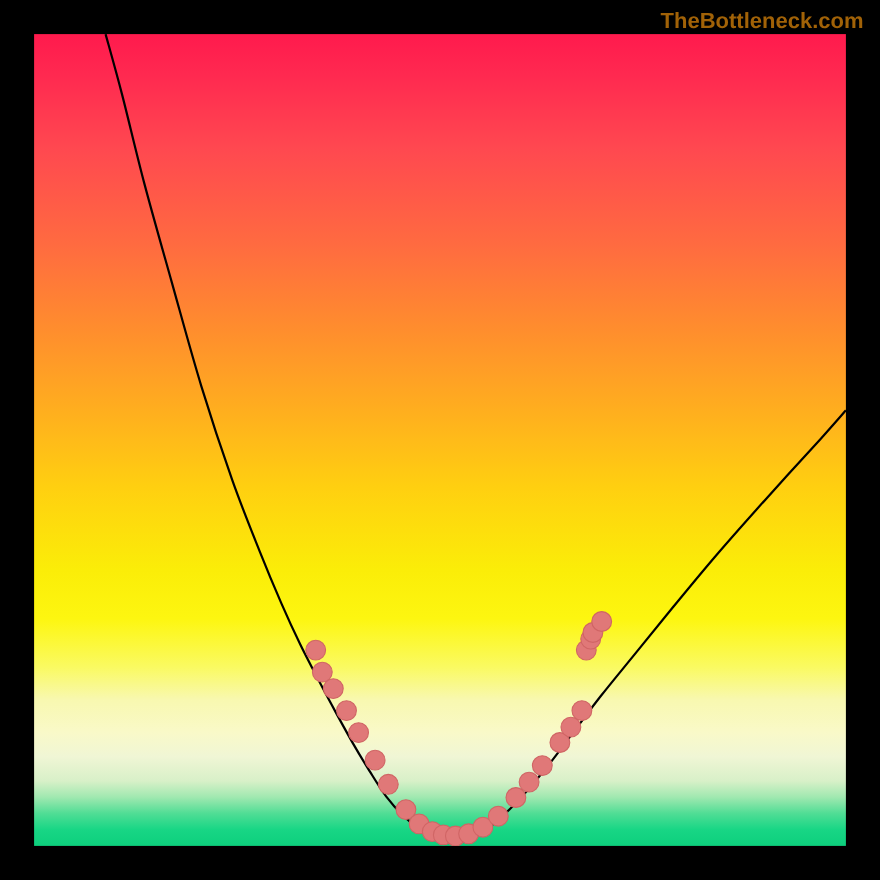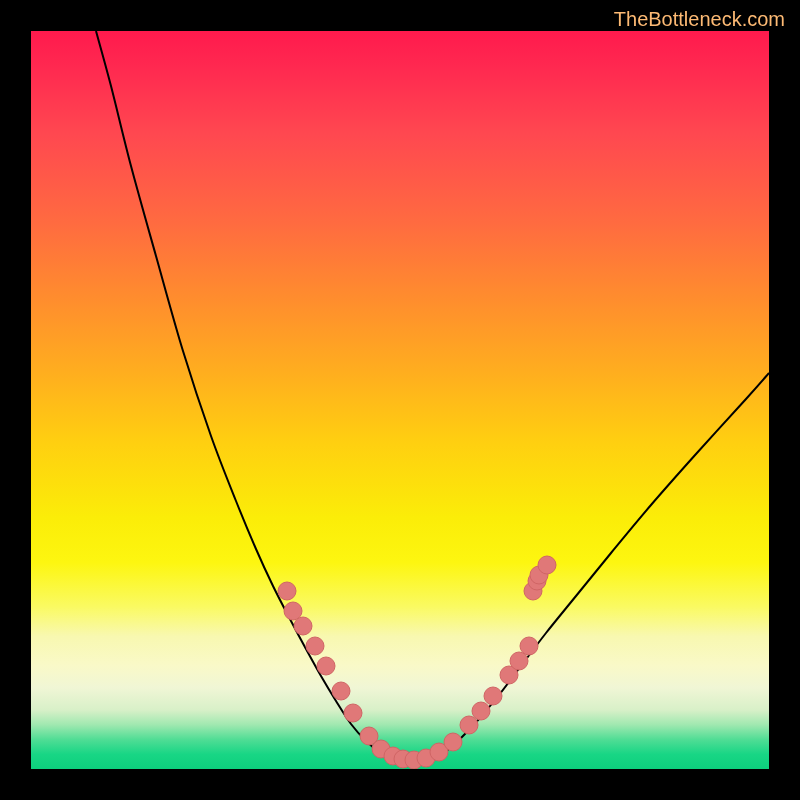--- a/index.html
+++ b/index.html
@@ -11,23 +11,23 @@
       width: 800px;
       height: 800px;
       background: #000;
       position: relative;
       font-family: Arial, sans-serif;
     }
     .watermark {
       position: absolute;
       top: 8px;
       right: 15px;
-      color: #fdba74;
+      color: #a16207;
       font-size: 20px;
-      font-weight: 400;
+      font-weight: 700;
       z-index: 10;
     }
     .chart-area {
       position: absolute;
       left: 31px;
       top: 31px;
       width: 738px;
       height: 738px;
       overflow: hidden;
     }

